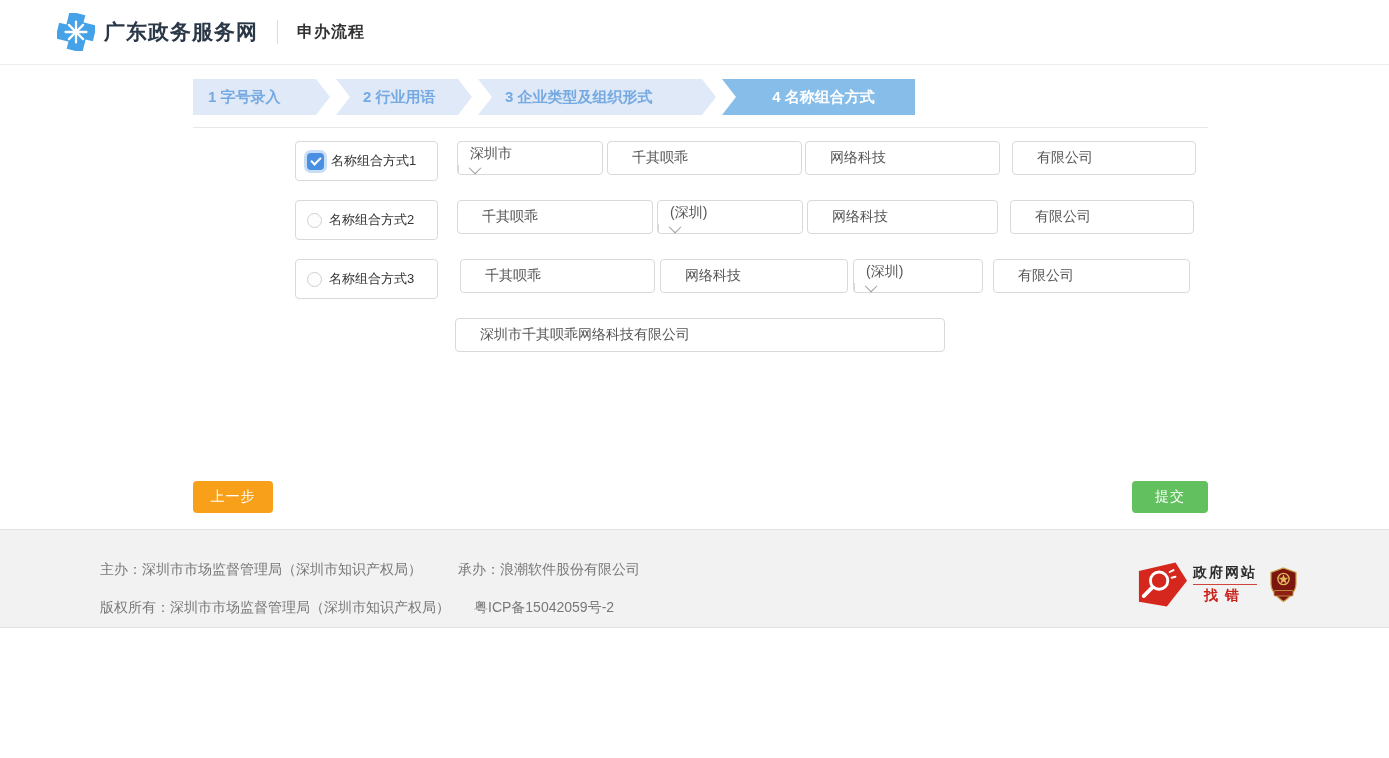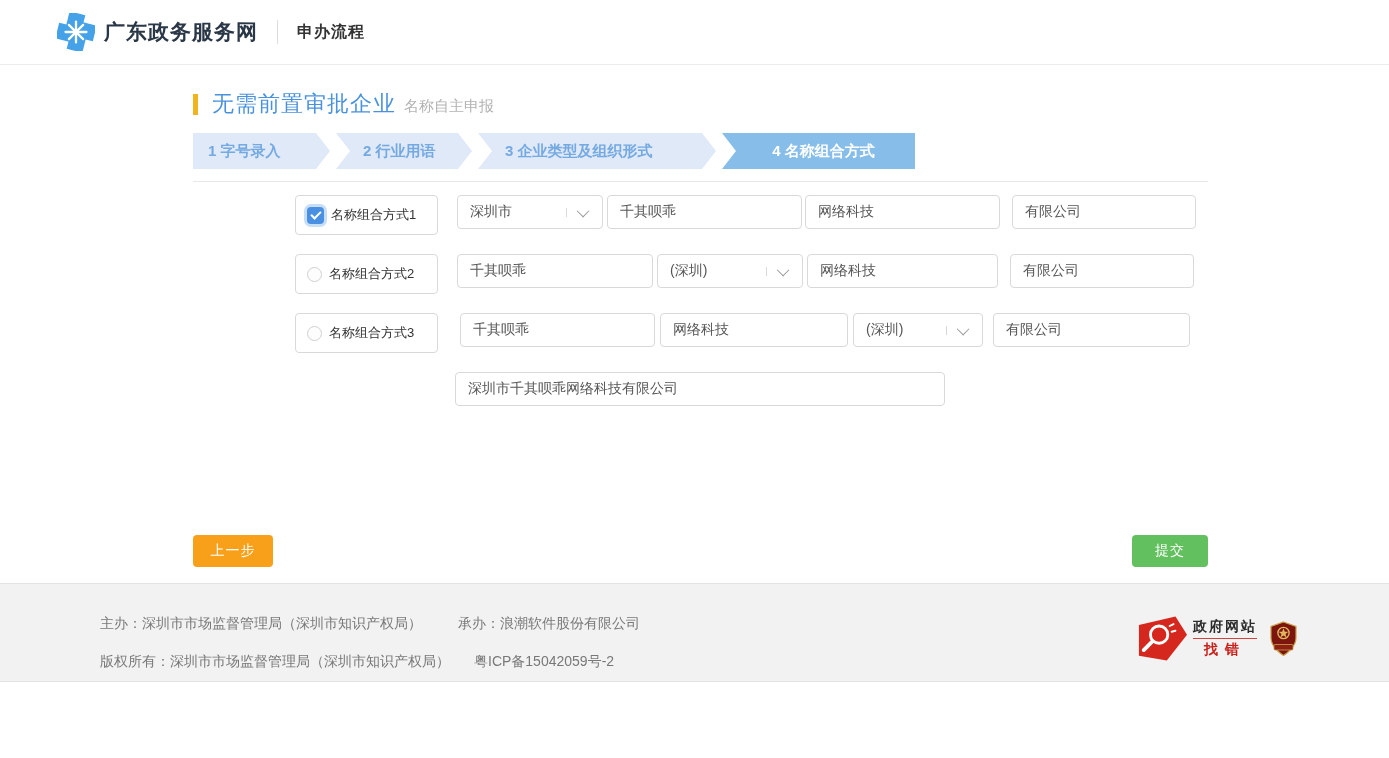--- a/index.html
+++ b/index.html
@@ -39,22 +39,22 @@
   .opt-box { width:143px; border:1px solid #d9d9d9; border-radius:4px; display:flex;
              align-items:center; padding-left:11px; cursor:pointer; background:#fff; }
   .opt-box .lbl { font-size:13px; color:#333; margin-left:7px; white-space:nowrap; }
   .cbx { width:17px; height:17px; background:#4a90e2; border-radius:4px; position:relative;
          box-shadow:0 0 0 3px rgba(74,144,226,.30); flex:0 0 auto; }
   .cbx::after { content:""; position:absolute; left:6px; top:2.5px; width:4px; height:8px;
                 border:solid #fff; border-width:0 2px 2px 0; transform:rotate(45deg); }
   .rdo { width:15px; height:15px; border:1px solid #d0d0d0; border-radius:50%; background:#fdfdfd; flex:0 0 auto; }
 
   .fld { border:1px solid #d9d9d9; border-radius:4px; height:34px; background:#fff; }
-  input.fld { font-family:inherit; font-size:14px; color:#555; padding:0 12px; outline:none; }
-  .sel { display:flex; align-items:center; cursor:pointer; }
+  input.fld { font-family:inherit; font-size:14px; color:#555; padding:0 24px; outline:none; }
+  .sel { display:flex; align-items:flex-start; cursor:pointer;flex-direction:column; }
   .sel .val { flex:1; font-size:14px; color:#555; display:flex; align-items:center; padding-left:12px; white-space:nowrap; overflow:hidden; }
   .sel .chev-zone { width:36px; border-left:1px solid #d9d9d9; display:flex; align-items:center; justify-content:center; }
   .chev { width:9px; height:9px; border-left:1.6px solid #9a9a9a; border-bottom:1.6px solid #9a9a9a;
           transform:rotate(-45deg) translateY(-2px); }
 
   .ml19{margin-left:19px}.ml22{margin-left:22px}.ml4{margin-left:4px}.ml3{margin-left:3px}
   .ml5{margin-left:5px}.ml10{margin-left:10px}.ml12{margin-left:12px}.w146{width:146px}.w130{width:130px}.w184{width:184px}.w188{width:188px}
   .w191{width:191px}.w195{width:195px}.w196{width:196px}.w197{width:197px}
   .row.r4 { margin-left:262px; }
   .w490{width:490px}
@@ -99,25 +99,20 @@
     </g>
     <circle cx="20" cy="20" r="3.2" fill="#fff"></circle>
   </svg>
   <span class="site-name">广东政务服务网</span>
   <span class="hdr-divider"></span>
   <span class="flow-name">申办流程</span>
 </div>
 
 <div class="main">
 
-  <div class="title-row">
-    <span class="title-bar"></span>
-    <span class="page-title">无需前置审批企业</span>
-    <span class="page-subtitle">名称自主申报</span>
-  </div>
 
   <div class="steps">
     <div class="step first">
         <span>1 字号录入</span>
       </div>
     <div class="step mid s2">
         <span>2 行业用语</span>
       </div>
     <div class="step mid s3">
         <span>3 企业类型及组织形式</span>

